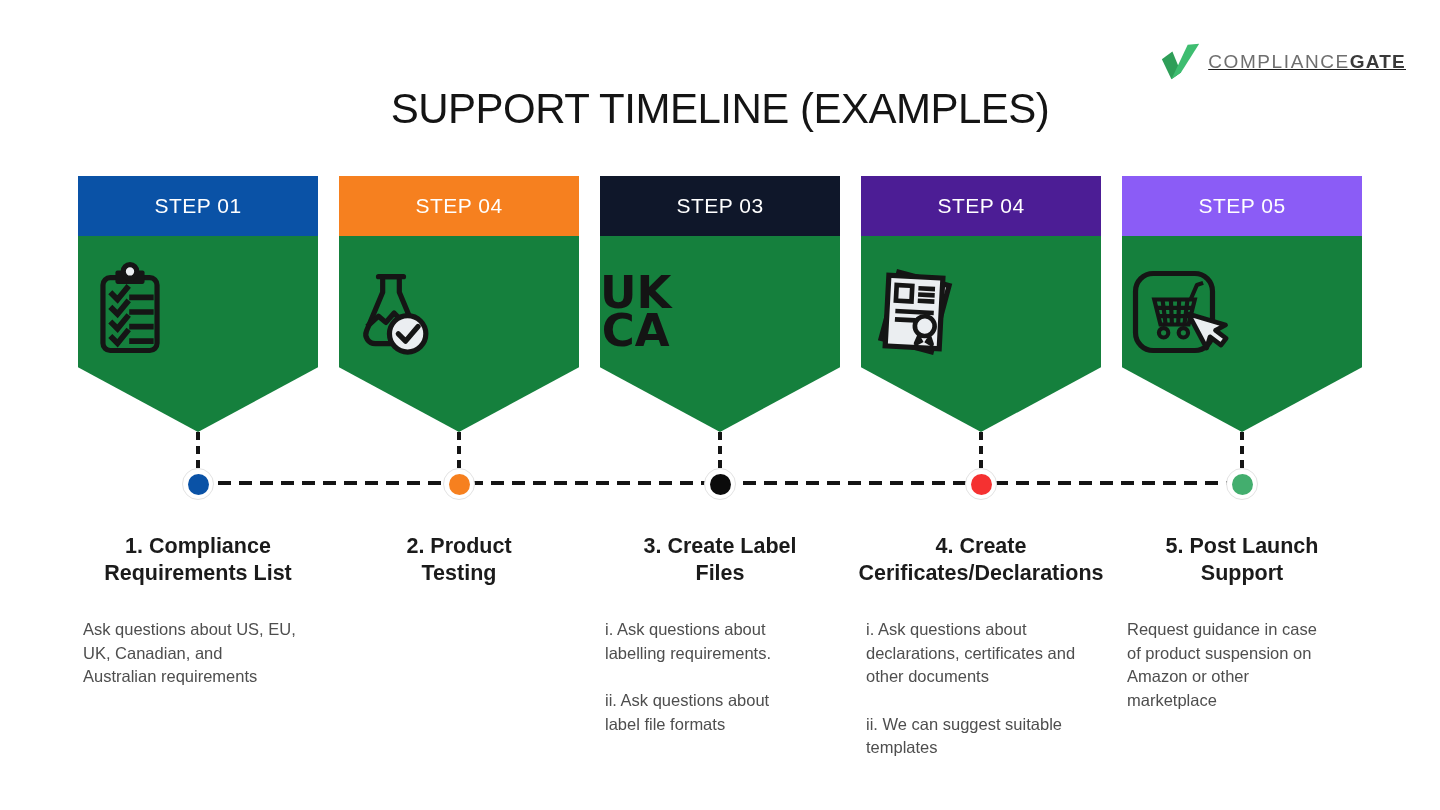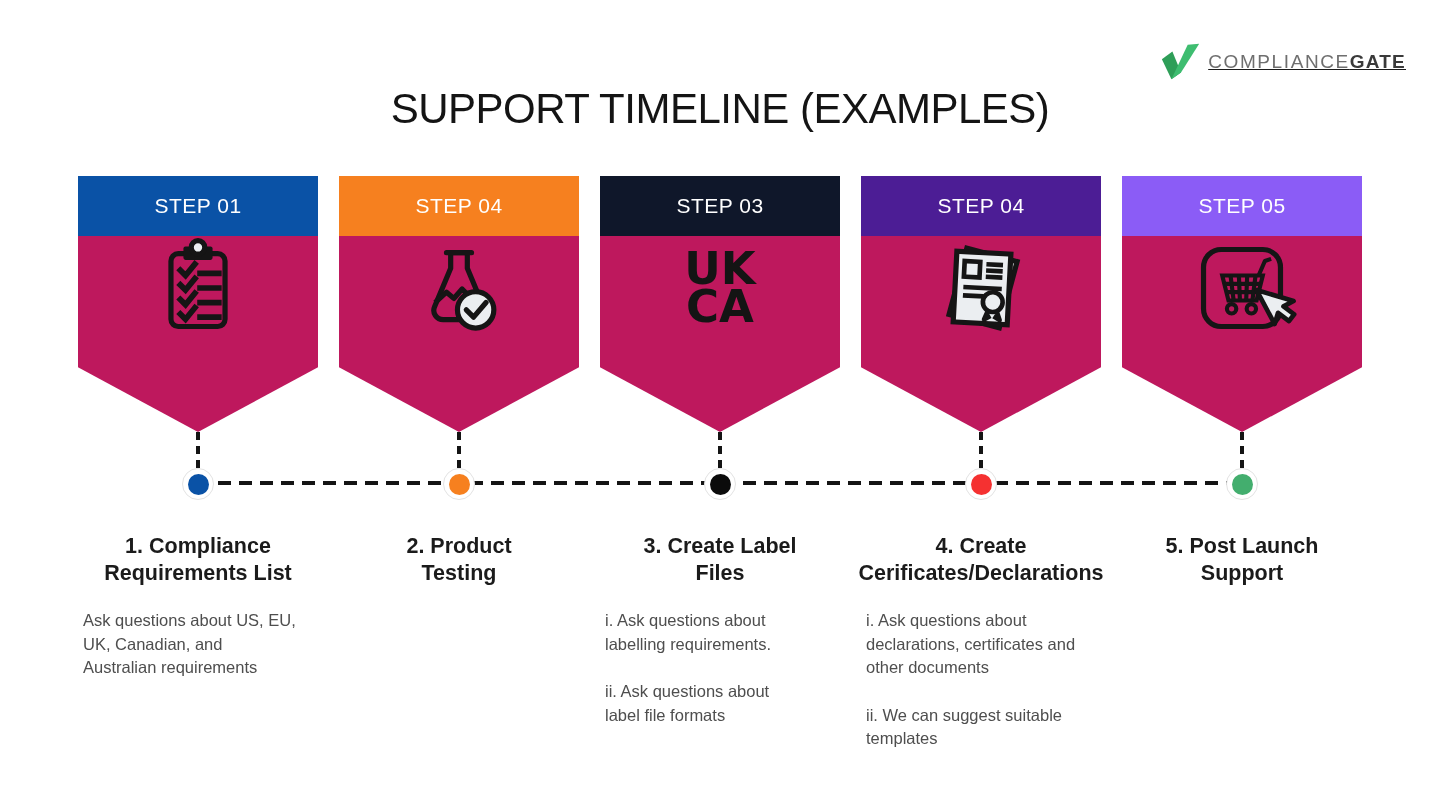--- a/index.html
+++ b/index.html
@@ -23,23 +23,23 @@
     background:repeating-linear-gradient(90deg,#141414 0 13px,transparent 13px 21px);
   }
   
   .columns{position:absolute;left:78px;top:176px;width:1284px;display:flex;gap:21px;z-index:2;}
   .col{width:240px;display:flex;flex-direction:column;align-items:center;}
   .step-header{
     width:100%;height:60px;display:flex;align-items:center;justify-content:center;
     color:#ffffff;font-size:21px;font-weight:400;letter-spacing:0.5px;
   }
   .panel{
-    width:100%;height:196px;background:#be185d;
+    width:100%;height:196px;background:#15803d;
     clip-path:polygon(0 0,100% 0,100% 67%,50% 100%,0 67%);
-    display:flex;justify-content:center;align-items:flex-start;box-sizing:border-box;
+    display:flex;align-items:flex-start;padding-top:24px;box-sizing:border-box;
   }
   .panel svg{width:104px;height:104px;overflow:visible;display:block;}
   .ukca{
     height:104px;display:flex;flex-direction:column;justify-content:center;align-items:center;
     font-family:"DejaVu Sans",sans-serif;font-weight:700;font-size:45px;line-height:0.84;
     color:#141414;letter-spacing:0px;
   }
   .connector{
     width:4px;height:36px;
     background:repeating-linear-gradient(180deg,#141414 0 8px,transparent 8px 14px);
@@ -47,21 +47,21 @@
   .dot-outer{
     width:32px;height:32px;border-radius:50%;background:#ffffff;border:1px solid #e3e3e3;
     box-sizing:border-box;display:flex;align-items:center;justify-content:center;
   }
   .dot-inner{width:21px;height:21px;border-radius:50%;}
   .col-heading{
     width:290px;margin:33px -25px 16px;text-align:center;white-space:pre-line;
     font-size:21.5px;font-weight:700;line-height:1.26;color:#1b1b1b;
   }
   .col-body{
-    width:100%;box-sizing:border-box;padding:0 5px;margin-top:6px;text-align:left;
+    width:100%;box-sizing:border-box;padding:0 5px;margin-top:15px;text-align:left;
     white-space:pre-line;font-size:16.5px;line-height:1.43;color:#4e4e4e;font-weight:400;
   }
 </style>
 </head>
 <body>
 
 <div class="canvas">
 
   <div class="logo">
     <svg width="44" height="40" viewBox="0 0 46 40">
@@ -203,16 +203,20 @@
             <path d="M64,52 l0,37 l8,-8 l5.5,12 l7.5,-3.5 l-5.5,-11.5 l11,0 z" fill="#ebeef1" stroke-width="4.5" stroke-linejoin="round"></path>
           </g>
         </svg>
       </div>
       <div class="connector"></div>
       <div class="dot-outer">
           <div class="dot-inner" style="background-color: rgb(67, 174, 110);"></div>
         </div>
       <div class="col-heading">5. Post Launch
 Support</div>
+      <div class="col-body">Request guidance in case
+of product suspension on
+Amazon or other
+marketplace</div>
     </div>
 
   </div>
 </div>
 
 </body></html>

